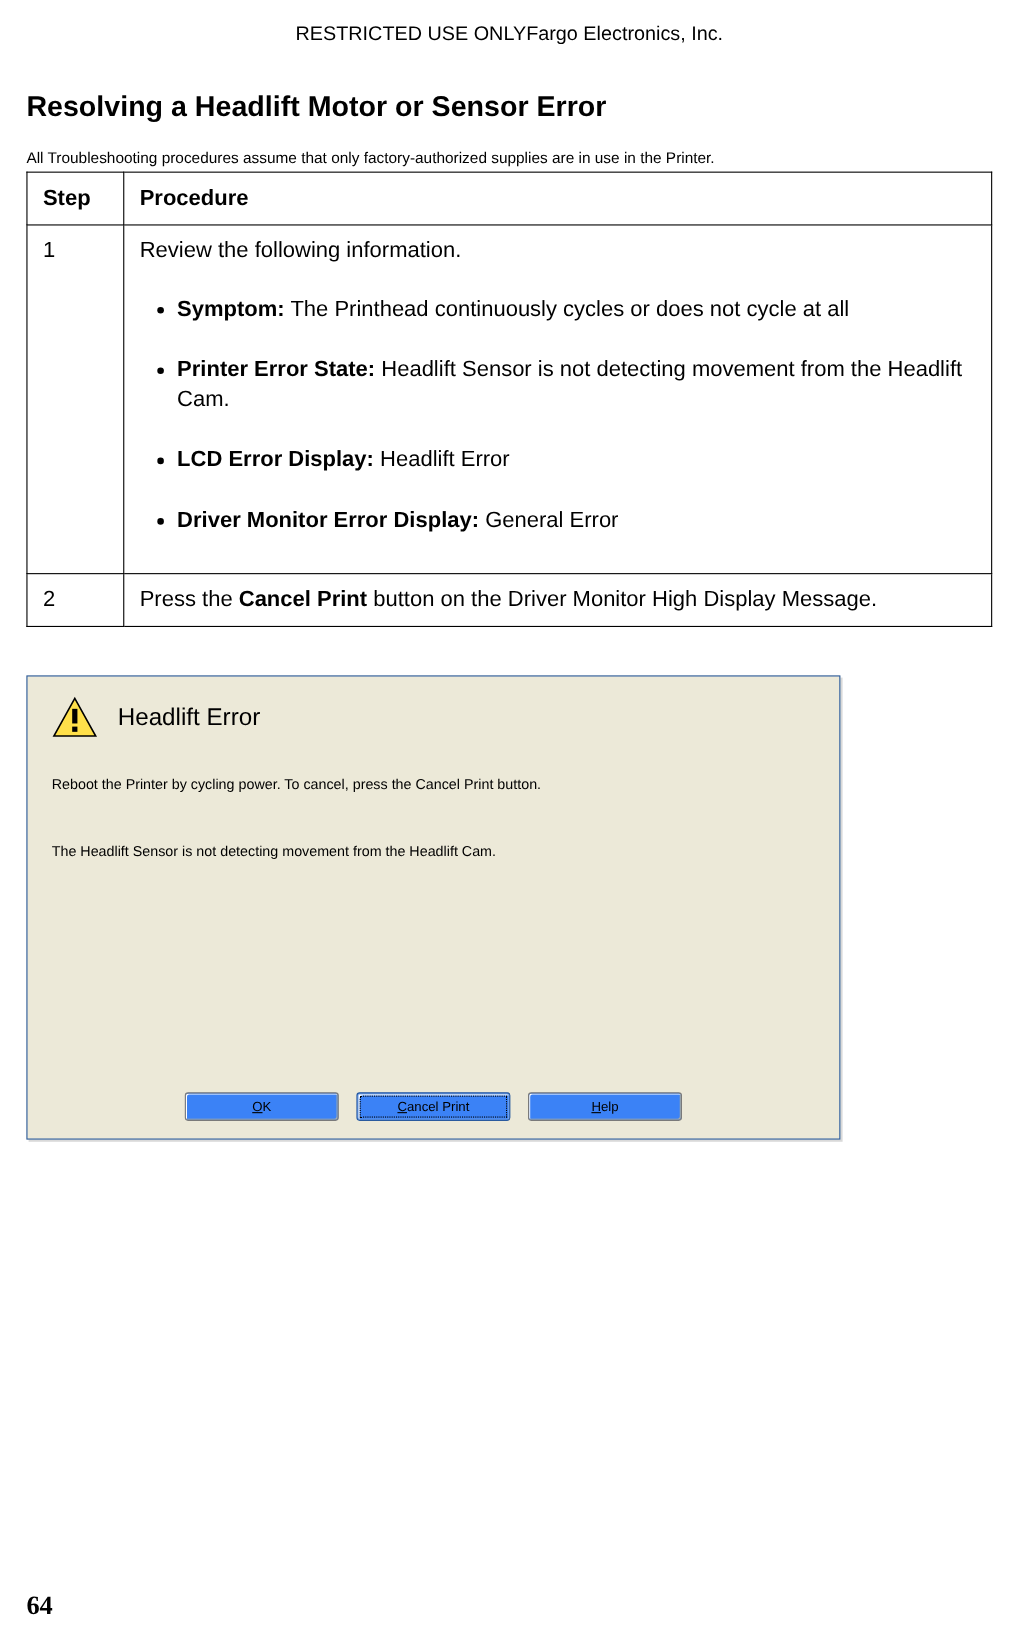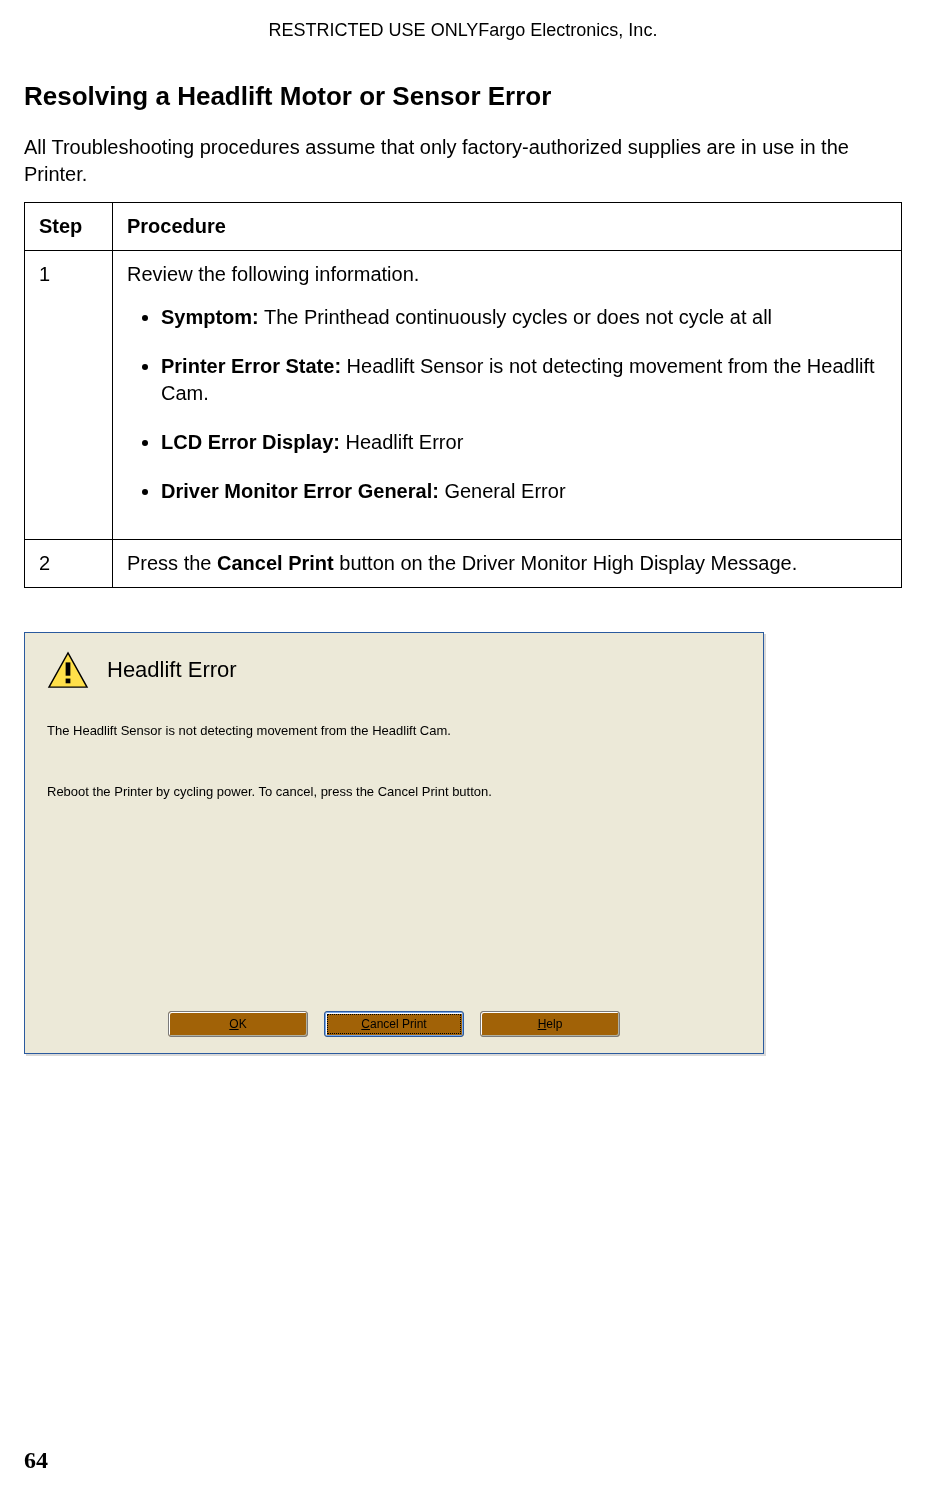--- a/index.html
+++ b/index.html
@@ -16,39 +16,39 @@
       justify-content: center;
       font-size: 18px;
       margin-bottom: 40px;
     }
     h1.page-title {
       font-size: 26px;
       font-weight: bold;
       margin-bottom: 22px;
     }
     .intro {
-      font-size: 20px;
+      font-size: 14px;
       line-height: 1.35;
-      margin-bottom: 14px;
+      margin-bottom: 3px;
     }
     table.steps {
       width: 100%;
       border-collapse: collapse;
       font-size: 20px;
     }
     table.steps th, table.steps td {
       border: 1px solid #000;
       padding: 12px 14px;
       vertical-align: top;
       text-align: left;
     }
     table.steps th { font-weight: bold; }
     .step-col { width: 88px; text-align: center; }
     ul.proc-list { list-style: disc; padding-left: 34px; margin-top: 18px; }
-    ul.proc-list li { margin-bottom: 22px; line-height: 1.35; }
+    ul.proc-list li { margin-bottom: 22px; line-height: 1.35; margin-top: 28px; }
     .bold { font-weight: bold; }
     .dialog-wrap { margin-top: 44px; }
     .dialog {
       width: 740px;
       border: 1px solid #2a5a9e;
       background: #ece9d8;
       font-family: Tahoma, Arial, sans-serif;
       box-shadow: 2px 2px 0 rgba(0,0,0,0.15);
     }
     .titlebar {
@@ -103,21 +103,21 @@
       position: absolute;
       bottom: 16px;
       left: 0; right: 0;
       display: flex;
       justify-content: center;
       gap: 16px;
     }
     .win-btn {
       min-width: 140px;
       height: 26px;
-      background: #a16207;
+      background: #3b82f6;
       border: 1px solid #7a7a7a;
       border-radius: 3px;
       box-shadow: inset 1px 1px 0 #fff, inset -1px -1px 0 #b0b0a0;
       font-family: Tahoma, Arial, sans-serif;
       font-size: 12px;
       cursor: pointer;
       padding: 0 10px;
     }
     .win-btn.default {
       outline: 1px dotted #000;
@@ -164,21 +164,21 @@
           <li>
             <span class="bold">Symptom:</span><span> The Printhead continuously cycles or does not cycle at all</span>
           </li>
           <li>
             <span class="bold">Printer Error State:</span><span> Headlift Sensor is not detecting movement from the Headlift Cam.</span>
           </li>
           <li>
             <span class="bold">LCD Error Display:</span><span> Headlift Error</span>
           </li>
           <li>
-            <span class="bold">Driver Monitor Error General:</span><span> General Error</span>
+            <span class="bold">Driver Monitor Error Display:</span><span> General Error</span>
           </li>
         </ul>
       </td>
     </tr>
     <tr>
       <td class="step-col">2</td>
       <td>
         <span>Press the </span><span class="bold">Cancel Print</span><span> button on the Driver Monitor High Display Message.</span>
       </td>
     </tr>
@@ -191,22 +191,22 @@
       <div class="err-header">
         <div class="warn-icon">
           <svg viewBox="0 0 44 40">
             <polygon points="22,2 42,38 2,38" fill="#ffe04a" stroke="#000" stroke-width="1.5"></polygon>
             <rect x="19.5" y="12" width="5" height="14" fill="#000"></rect>
             <rect x="19.5" y="29" width="5" height="5" fill="#000"></rect>
           </svg>
         </div>
         <div class="err-title">Headlift Error</div>
       </div>
+      <div class="err-text">Reboot the Printer by cycling power. To cancel, press the Cancel Print button.</div>
       <div class="err-text">The Headlift Sensor is not detecting movement from the Headlift Cam.</div>
-      <div class="err-text">Reboot the Printer by cycling power. To cancel, press the Cancel Print button.</div>
       <div class="button-row">
         <button class="win-btn underline-first">OK</button>
         <button class="win-btn default underline-first">Cancel Print</button>
         <button class="win-btn underline-first">Help</button>
       </div>
     </div>
   </div>
 </div>
 
 <div class="footer-row">

